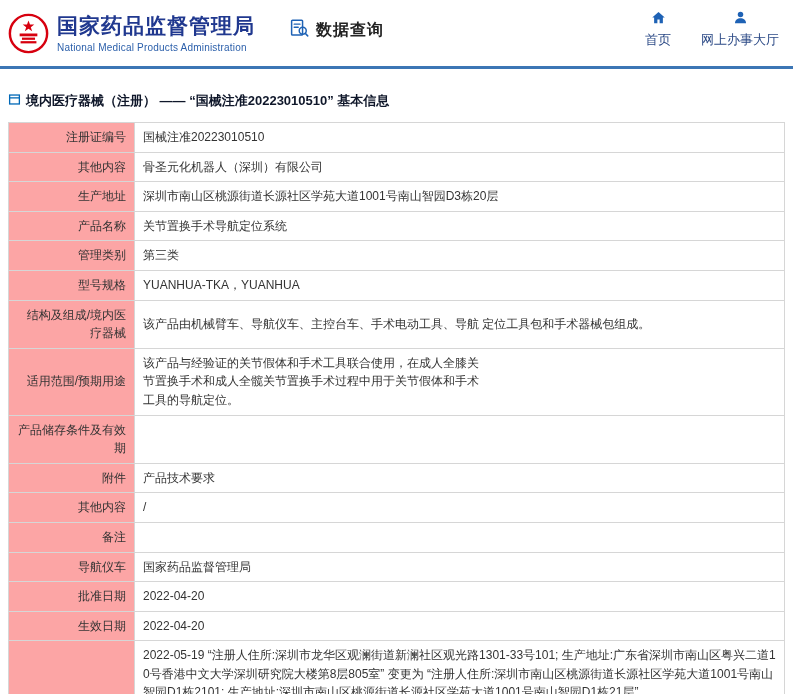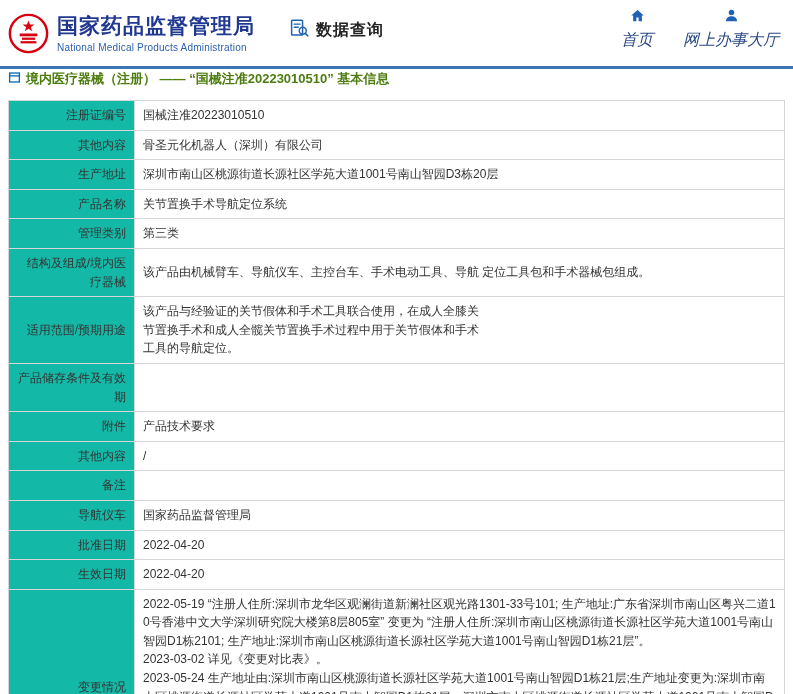--- a/index.html
+++ b/index.html
@@ -39,35 +39,34 @@
     margin-left:34px;
     margin-top:-6px;
   }
   .module-title { font-size:16px; font-weight:bold; color:#222; letter-spacing:1px; }
   .top-nav { margin-left:auto; display:flex; gap:30px; margin-top:-8px; }
   .nav-item {
     display:flex;
     flex-direction:column;
     align-items:center;
     gap:3px;
-    font-size:16px;
+    font-size:13px;
     color:#2c4a86;
     cursor:pointer;
     white-space:nowrap;
-    font-style:italic;
   }
   .header-rule { height:3px; background:#3c76b5; width:100%; }
 
   
   .breadcrumb {
     display:flex;
     align-items:center;
     gap:5px;
-    padding:1px 0 12px 8px;
-    color:#4d7c0f;
+    padding:23px 0 12px 8px;
+    color:#0f172a;
     font-size:13px;
     font-weight:bold;
   }
 
   
   table.info {
     border-collapse:collapse;
     width:777px;
     margin:0 8px 6px 8px;
     table-layout:fixed;
@@ -77,21 +76,21 @@
     padding:5px 8px;
     font-size:12px;
     height:24px;
     vertical-align:middle;
     line-height:1.55;
   }
   td.label-cell {
     width:126px;
     text-align:right;
     color:#333;
-    background:#14b8a6;
+    background:#fca5a5;
     padding-right:9px;
   }
   td.value-cell {
     text-align:left;
     padding-left:14px;
     white-space:pre-line;
     word-break:break-all;
     color:#333;
   }
 </style>
@@ -178,20 +177,24 @@
       </tr>
       <tr>
         <td class="label-cell">产品名称</td>
         <td class="value-cell">关节置换手术导航定位系统</td>
       </tr>
       <tr>
         <td class="label-cell">管理类别</td>
         <td class="value-cell">第三类</td>
       </tr>
       <tr>
+        <td class="label-cell">型号规格</td>
+        <td class="value-cell">YUANHUA-TKA，YUANHUA</td>
+      </tr>
+      <tr>
         <td class="label-cell">结构及组成/境内医疗器械</td>
         <td class="value-cell">该产品由机械臂车、导航仪车、主控台车、手术电动工具、导航 定位工具包和手术器械包组成。</td>
       </tr>
       <tr>
         <td class="label-cell">适用范围/预期用途</td>
         <td class="value-cell">该产品与经验证的关节假体和手术工具联合使用，在成人全膝关
 节置换手术和成人全髋关节置换手术过程中用于关节假体和手术
 工具的导航定位。</td>
       </tr>
       <tr>

